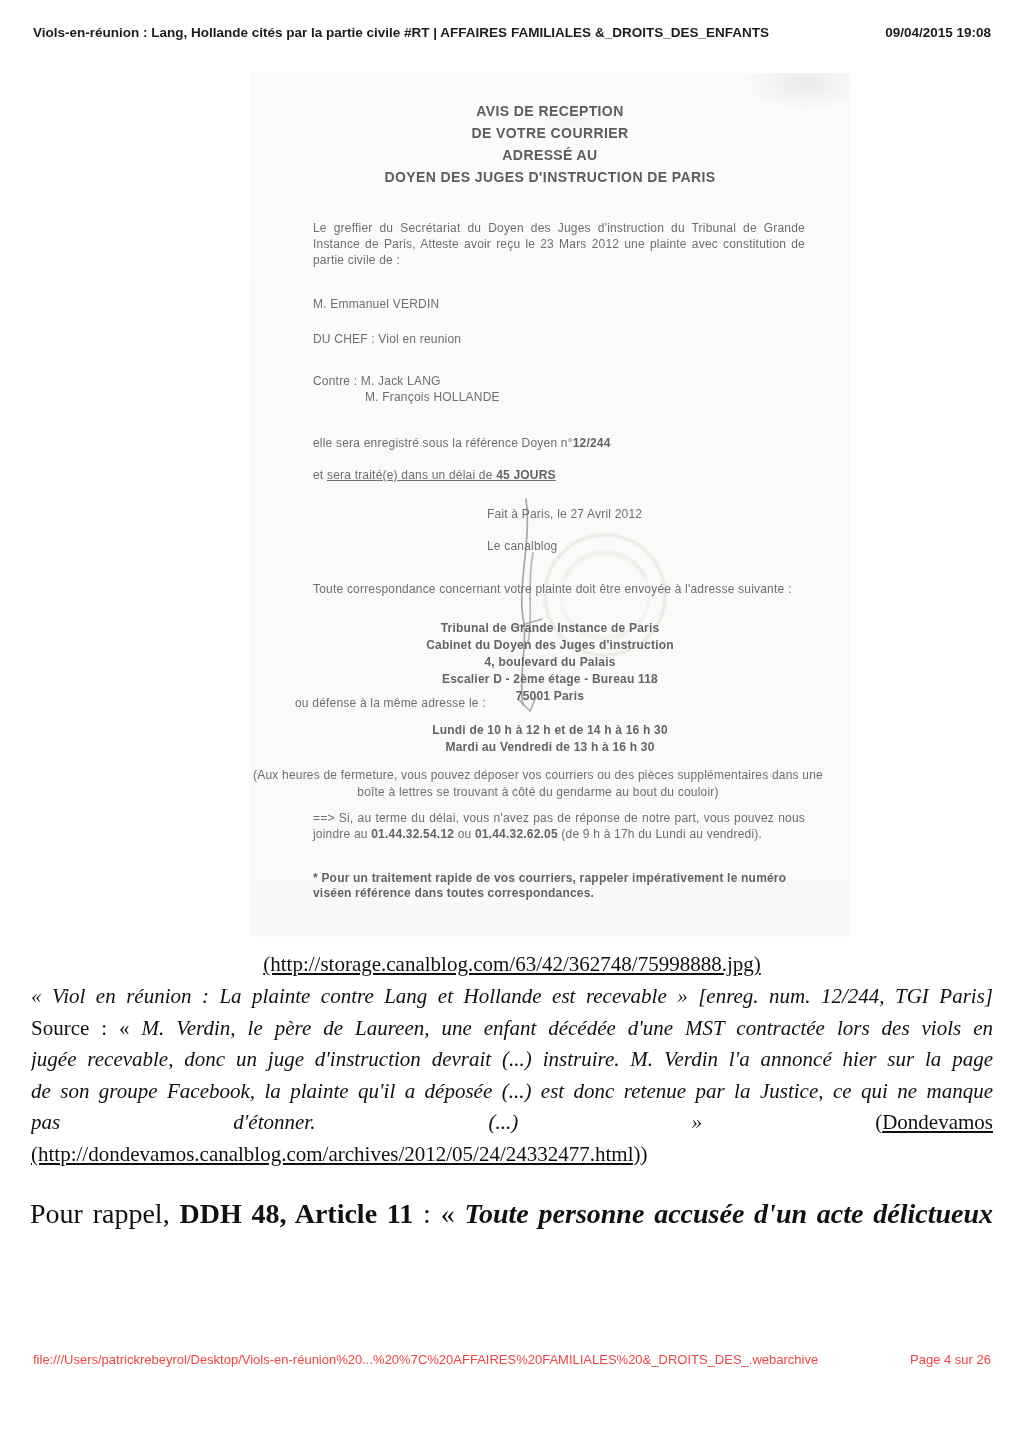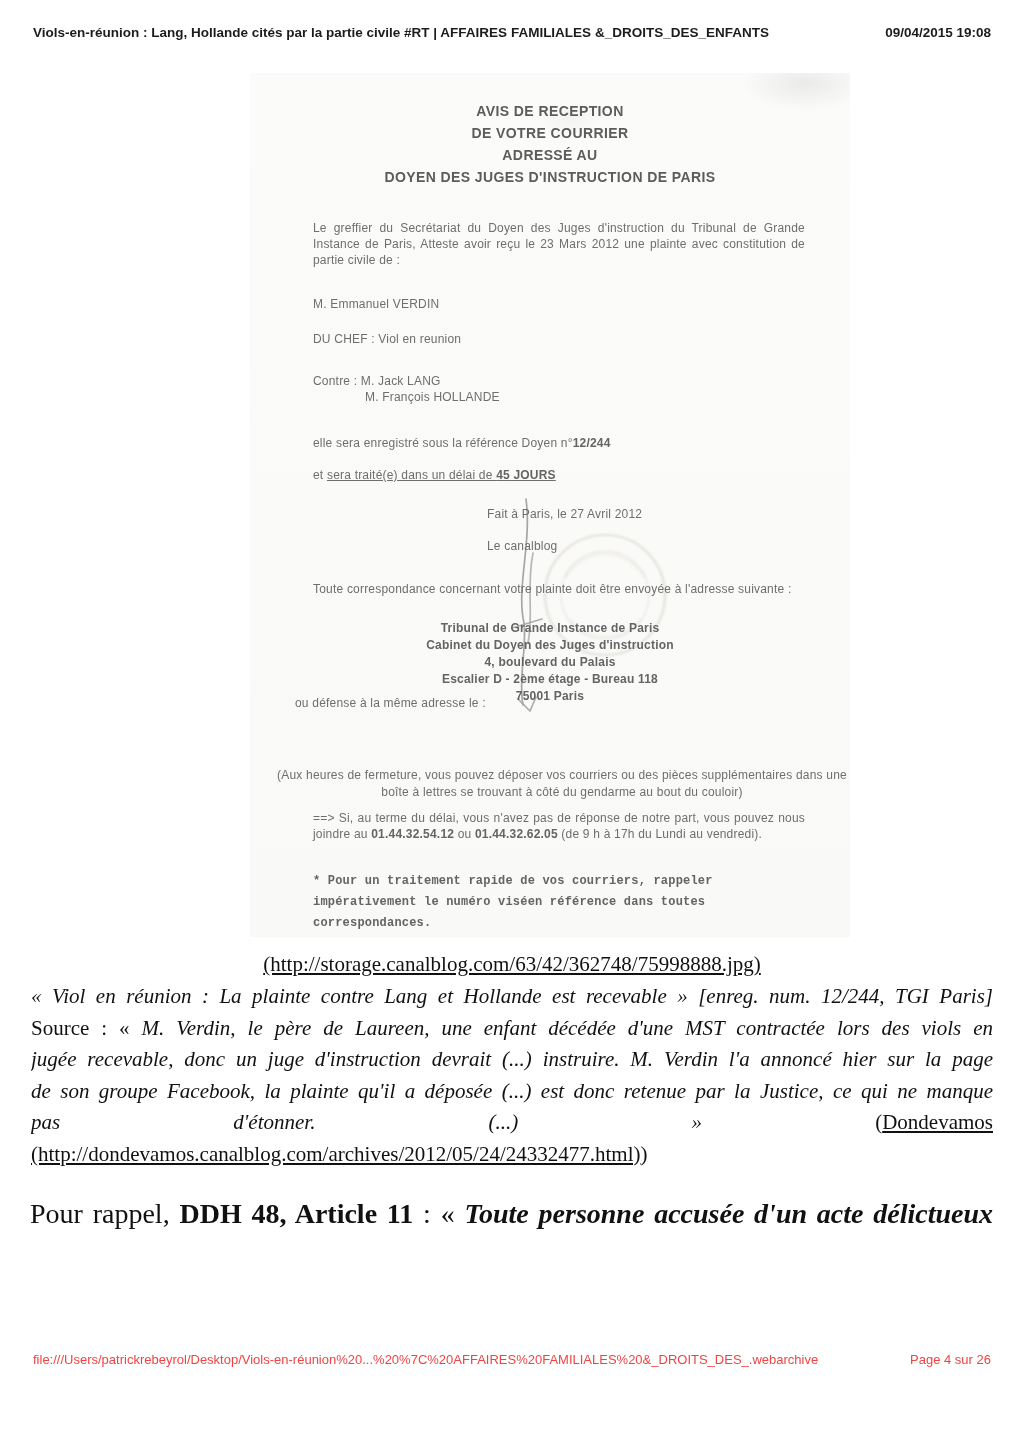--- a/index.html
+++ b/index.html
@@ -118,29 +118,31 @@
     <div>Tribunal de Grande Instance de Paris</div>
     <div>Cabinet du Doyen des Juges d'instruction</div>
     <div>4, boulevard du Palais</div>
     <div>Escalier D - 2ème étage - Bureau 118</div>
     <div>75001 Paris</div>
   </div>
 
   <div class="abs" style="left:45px;top:622px;">ou défense à la même adresse le :</div>
 
   <div class="abs ctr b" style="left:20px;top:649px;width:560px;line-height:17px;">
+    <div>Lundi de 10 h à 12 h et de 14 h à 16 h 30</div>
+    <div>Mardi au Vendredi de 13 h à 16 h 30</div>
   </div>
 
-  <div class="abs ctr" style="left:24px;top:694px;width:576px;line-height:17px;">(Aux heures de fermeture, vous pouvez déposer vos courriers ou des pièces supplémentaires dans une boîte à lettres se trouvant à côté du gendarme au bout du couloir)</div>
+  <div class="abs ctr" style="left:0;top:694px;width:576px;line-height:17px;">(Aux heures de fermeture, vous pouvez déposer vos courriers ou des pièces supplémentaires dans une boîte à lettres se trouvant à côté du gendarme au bout du couloir)</div>
 
   <div class="abs jst" style="left:63px;top:737px;width:492px;">
     <span>==&gt; Si, au terme du délai, vous n'avez pas de réponse de notre part, vous pouvez nous joindre au </span><span class="b">01.44.32.54.12</span><span> ou </span><span class="b">01.44.32.62.05</span><span> (de 9 h à 17h du Lundi au vendredi).</span>
   </div>
 
-  <div class="abs b" style="left:63px;top:798px;width:505px;line-height:21px;font-family:Liberation Mono, monospace;">* Pour un traitement rapide de vos courriers, rappeler impérativement le numéro viséen référence dans toutes correspondances.</div>
+  <div class="abs b" style="left:63px;top:798px;width:505px;line-height:15px;">* Pour un traitement rapide de vos courriers, rappeler impérativement le numéro viséen référence dans toutes correspondances.</div>
 </div>
 
 <div class="article">
   <div class="aline c" style="height:33px;line-height:33px;">
     <span class="lnk">(http://storage.canalblog.com/63/42/362748/75998888.jpg)</span>
   </div>
   <div class="aline j it">« Viol en réunion : La plainte contre Lang et Hollande est recevable » [enreg. num. 12/244, TGI Paris]</div>
   <div class="aline j">
     <span class="rm">Source : « </span><span class="it">M. Verdin, le père de Laureen, une enfant décédée d'une MST contractée lors des viols en</span>
   </div>

